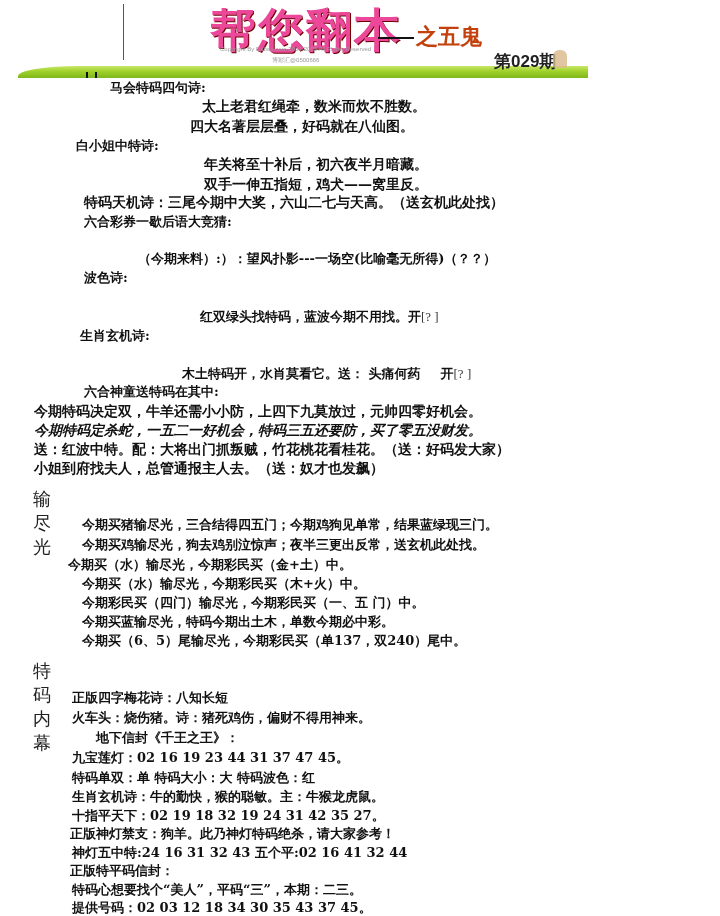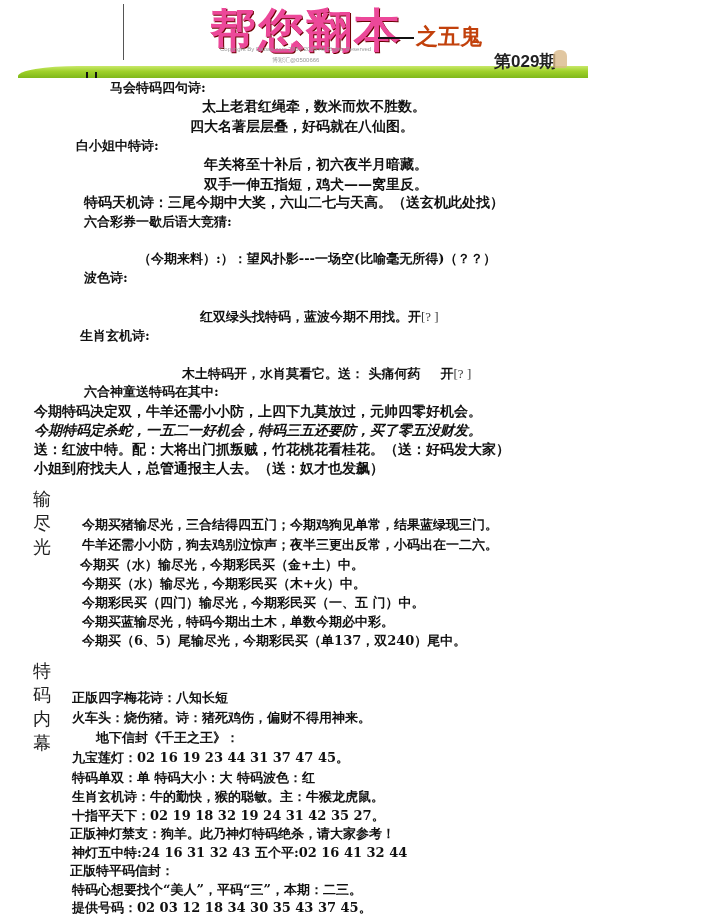--- a/index.html
+++ b/index.html
@@ -73,22 +73,22 @@
   <div class="line" style="left:182px;top:366px;"><span>木土特码开，水肖莫看它。送：  头痛何药</span><span style="display:inline-block;width:20px;"></span><span>开</span><span class="q">[? ]</span></div>
 
   <div class="line" style="left:84px;top:384px;">六合神童送特码在其中:</div>
   <div class="line big" style="left:34px;top:403px;">今期特码决定双，牛羊还需小小防，上四下九莫放过，元帅四零好机会。</div>
   <div class="line big" style="left:34px;top:422px;font-style:italic;">今期特码定杀蛇，一五二一好机会，特码三五还要防，买了零五没财发。</div>
   <div class="line big" style="left:34px;top:441px;">送：红波中特。配：大将出门抓叛贼，竹花桃花看桂花。（送：好码发大家）</div>
   <div class="line big" style="left:34px;top:460px;">小姐到府找夫人，总管通报主人去。（送：奴才也发飙）</div>
 
   <div class="h2" style="left:33px;top:487px;">输尽光</div>
   <div class="line" style="left:82px;top:517px;">今期买猪输尽光，三合结得四五门；今期鸡狗见单常，结果蓝绿现三门。</div>
-  <div class="line" style="left:82px;top:537px;">牛羊还需小小防，狗去鸡别泣惊声；夜半三更出反常，小码出在一二六。</div>
-  <div class="line" style="left:80px;top:557px;">今期买（水）输尽光，今期彩民买（金+土）中。</div>
+  <div class="line" style="left:82px;top:537px;">今期买鸡输尽光，狗去鸡别泣惊声；夜半三更出反常，送玄机此处找。</div>
+  <div class="line" style="left:68px;top:557px;">今期买（水）输尽光，今期彩民买（金+土）中。</div>
   <div class="line" style="left:82px;top:576px;">今期买（水）输尽光，今期彩民买（木+火）中。</div>
   <div class="line" style="left:82px;top:595px;">今期彩民买（四门）输尽光，今期彩民买（一、五 门）中。</div>
   <div class="line" style="left:82px;top:614px;">今期买蓝输尽光，特码今期出土木，单数今期必中彩。</div>
   <div class="line" style="left:82px;top:633px;">今期买（6、5）尾输尽光，今期彩民买（单137，双240）尾中。</div>
 
   <div class="h2" style="left:33px;top:659px;">特码内幕</div>
   <div class="line" style="left:72px;top:690px;">正版四字梅花诗：八知长短</div>
   <div class="line" style="left:72px;top:710px;">火车头：烧伤猪。诗：猪死鸡伤，偏财不得用神来。</div>
   <div class="line" style="left:96px;top:730px;">地下信封《千王之王》：</div>
   <div class="line" style="left:72px;top:750px;">九宝莲灯：02   16  19   23  44  31  37   47 45。</div>

